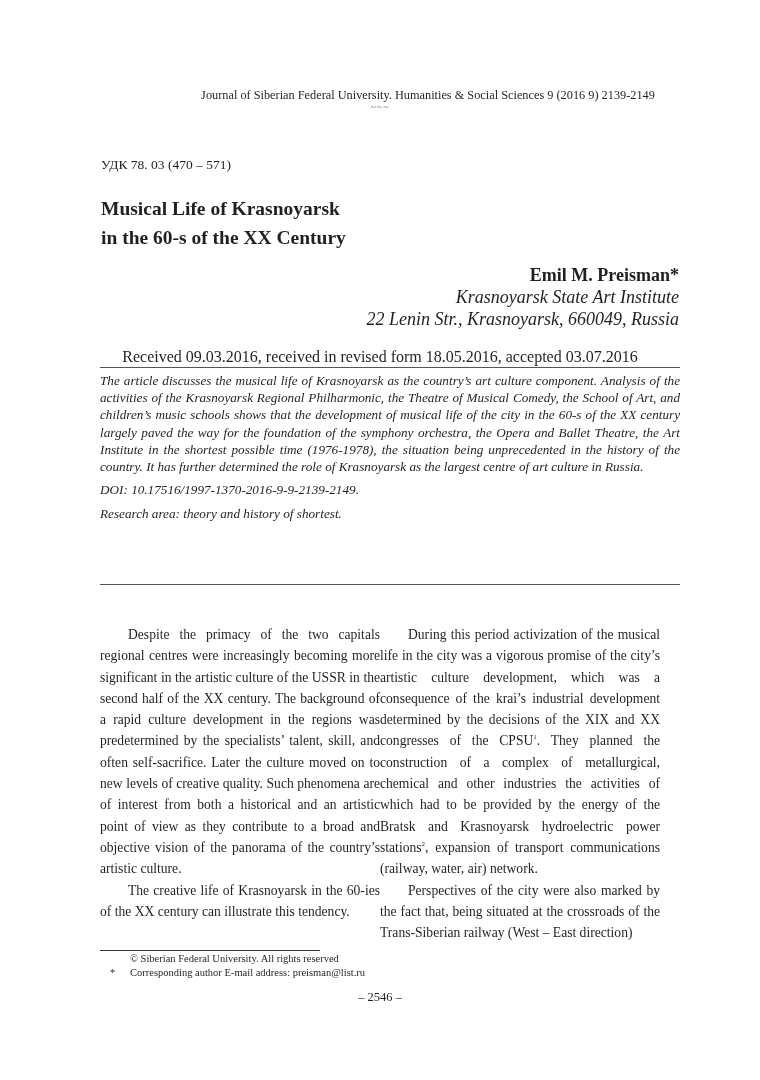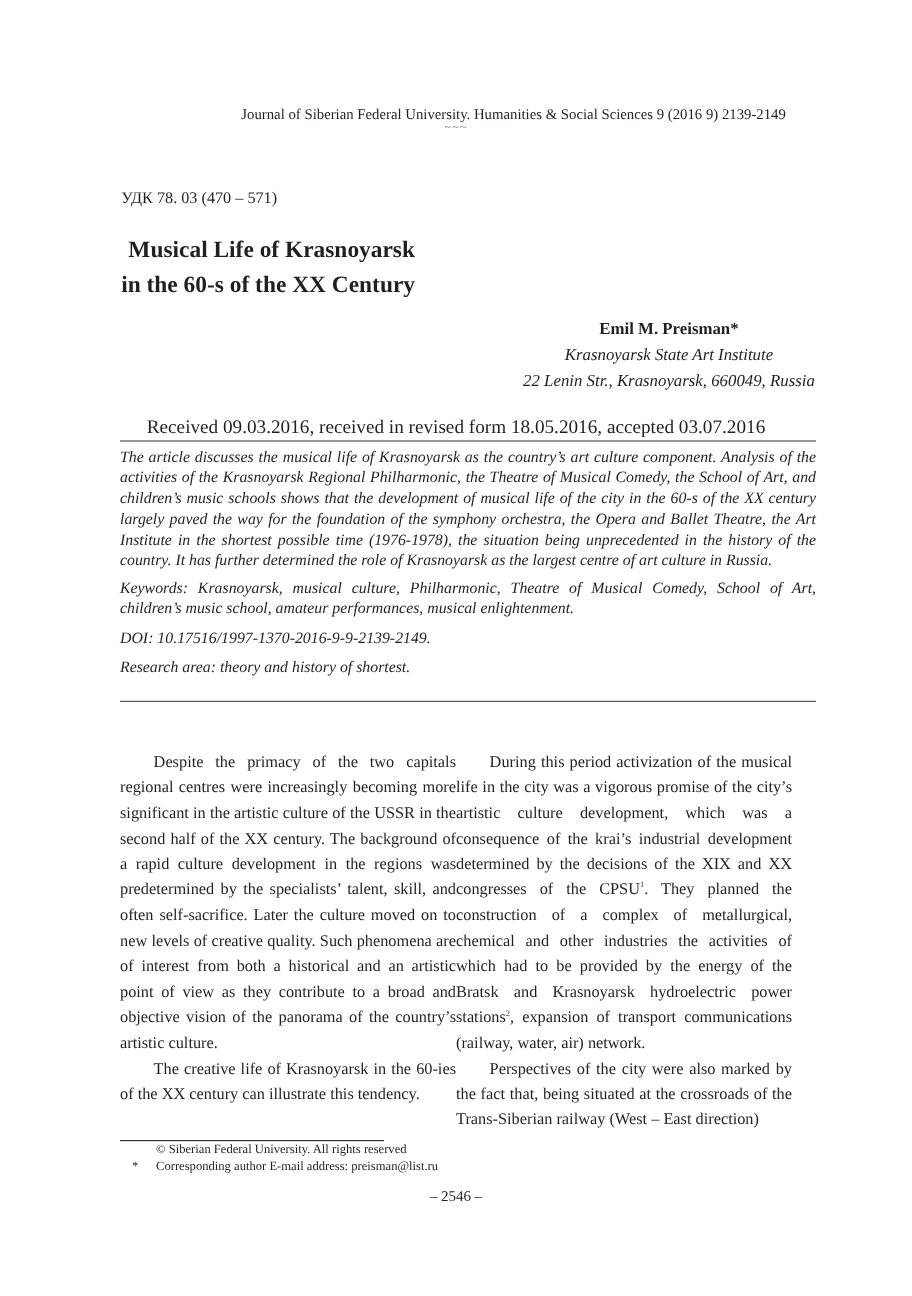--- a/index.html
+++ b/index.html
@@ -2,22 +2,22 @@
 <html><head>
 <meta charset="utf-8">
 <style>
   html, body { margin: 0; padding: 0; background: #ffffff; }
   body { width: 760px; height: 1080px; position: relative; overflow: hidden;
          font-family: "Liberation Serif", "DejaVu Serif", serif; color: #231f20; }
   .abs { position: absolute; }
   #journal-header { left: 0; width: 760px; top: 88px; text-align: center; font-size: 12.3px; padding-left: 48px; }
   #header-ornament { left: 0; width: 760px; top: 101px; text-align: center; font-size: 10px; color: #777; letter-spacing: 1px; }
   #udc { left: 101px; top: 157px; font-size: 13.5px; }
-  #title { left: 101px; top: 194px; font-size: 19.5px; font-weight: bold; line-height: 29px; text-align: right; }
-  #author-block { right: 81px; top: 264px; text-align: center; line-height: 22px; font-size: 14px; }
+  #title { left: 101px; top: 194px; font-size: 19.5px; font-weight: bold; line-height: 29px; }
+  #author-block { right: 81px; top: 264px; text-align: right; line-height: 22px; font-size: 18px; }
   #author-name { font-weight: bold; }
   .affil { font-style: italic; }
   #received { left: 0; width: 760px; top: 348px; text-align: center; font-size: 16px; }
   .rule { position: absolute; left: 100px; width: 580px; height: 0; border-top: 1.3px solid #555; }
   #rule-top { top: 367px; }
   #rule-bottom { top: 584px; }
   #abstract-block { left: 100px; width: 580px; top: 372px; font-style: italic; font-size: 13.2px; line-height: 17.2px; text-align: justify; }
   #abstract-block p { margin: 0 0 7px 0; }
   #abstract-text { margin-bottom: 6px !important; }
   #body-cols { left: 100px; top: 624px; width: 580px; display: flex; justify-content: flex-start; }
@@ -48,21 +48,20 @@
   <div class="affil">Krasnoyarsk State Art Institute</div>
   <div class="affil">22 Lenin Str., Krasnoyarsk, 660049, Russia</div>
 </div>
 
 <div class="abs" id="received">Received 09.03.2016, received in revised form 18.05.2016, accepted 03.07.2016</div>
 
 <div class="rule" id="rule-top"></div>
 
 <div class="abs" id="abstract-block">
   <p id="abstract-text">The article discusses the musical life of Krasnoyarsk as the country’s art culture component. Analysis of the activities of the Krasnoyarsk Regional Philharmonic, the Theatre of Musical Comedy, the School of Art, and children’s music schools shows that the development of musical life of the city in the 60-s of the XX century largely paved the way for the foundation of the symphony orchestra, the Opera and Ballet Theatre, the Art Institute in the shortest possible time (1976-1978), the situation being unprecedented in the history of the country. It has further determined the role of Krasnoyarsk as the largest centre of art culture in Russia.</p>
-  <p>Keywords: Krasnoyarsk, musical culture, Philharmonic, Theatre of Musical Comedy, School of Art, children’s music school, amateur performances, musical enlightenment.</p>
   <p>DOI: 10.17516/1997-1370-2016-9-9-2139-2149.</p>
   <p>Research area: theory and history of shortest.</p>
 </div>
 
 <div class="rule" id="rule-bottom"></div>
 
 <div class="abs" id="body-cols">
   <div class="col">
     <p>Despite the primacy of the two capitals regional centres were increasingly becoming more significant in the artistic culture of the USSR in the second half of the XX century. The background of a rapid culture development in the regions was predetermined by the specialists’ talent, skill, and often self-sacrifice. Later the culture moved on to new levels of creative quality. Such phenomena are of interest from both a historical and an artistic point of view as they contribute to a broad and objective vision of the panorama of the country’s artistic culture.</p>
     <p>The creative life of Krasnoyarsk in the 60-ies of the XX century can illustrate this tendency.</p>

